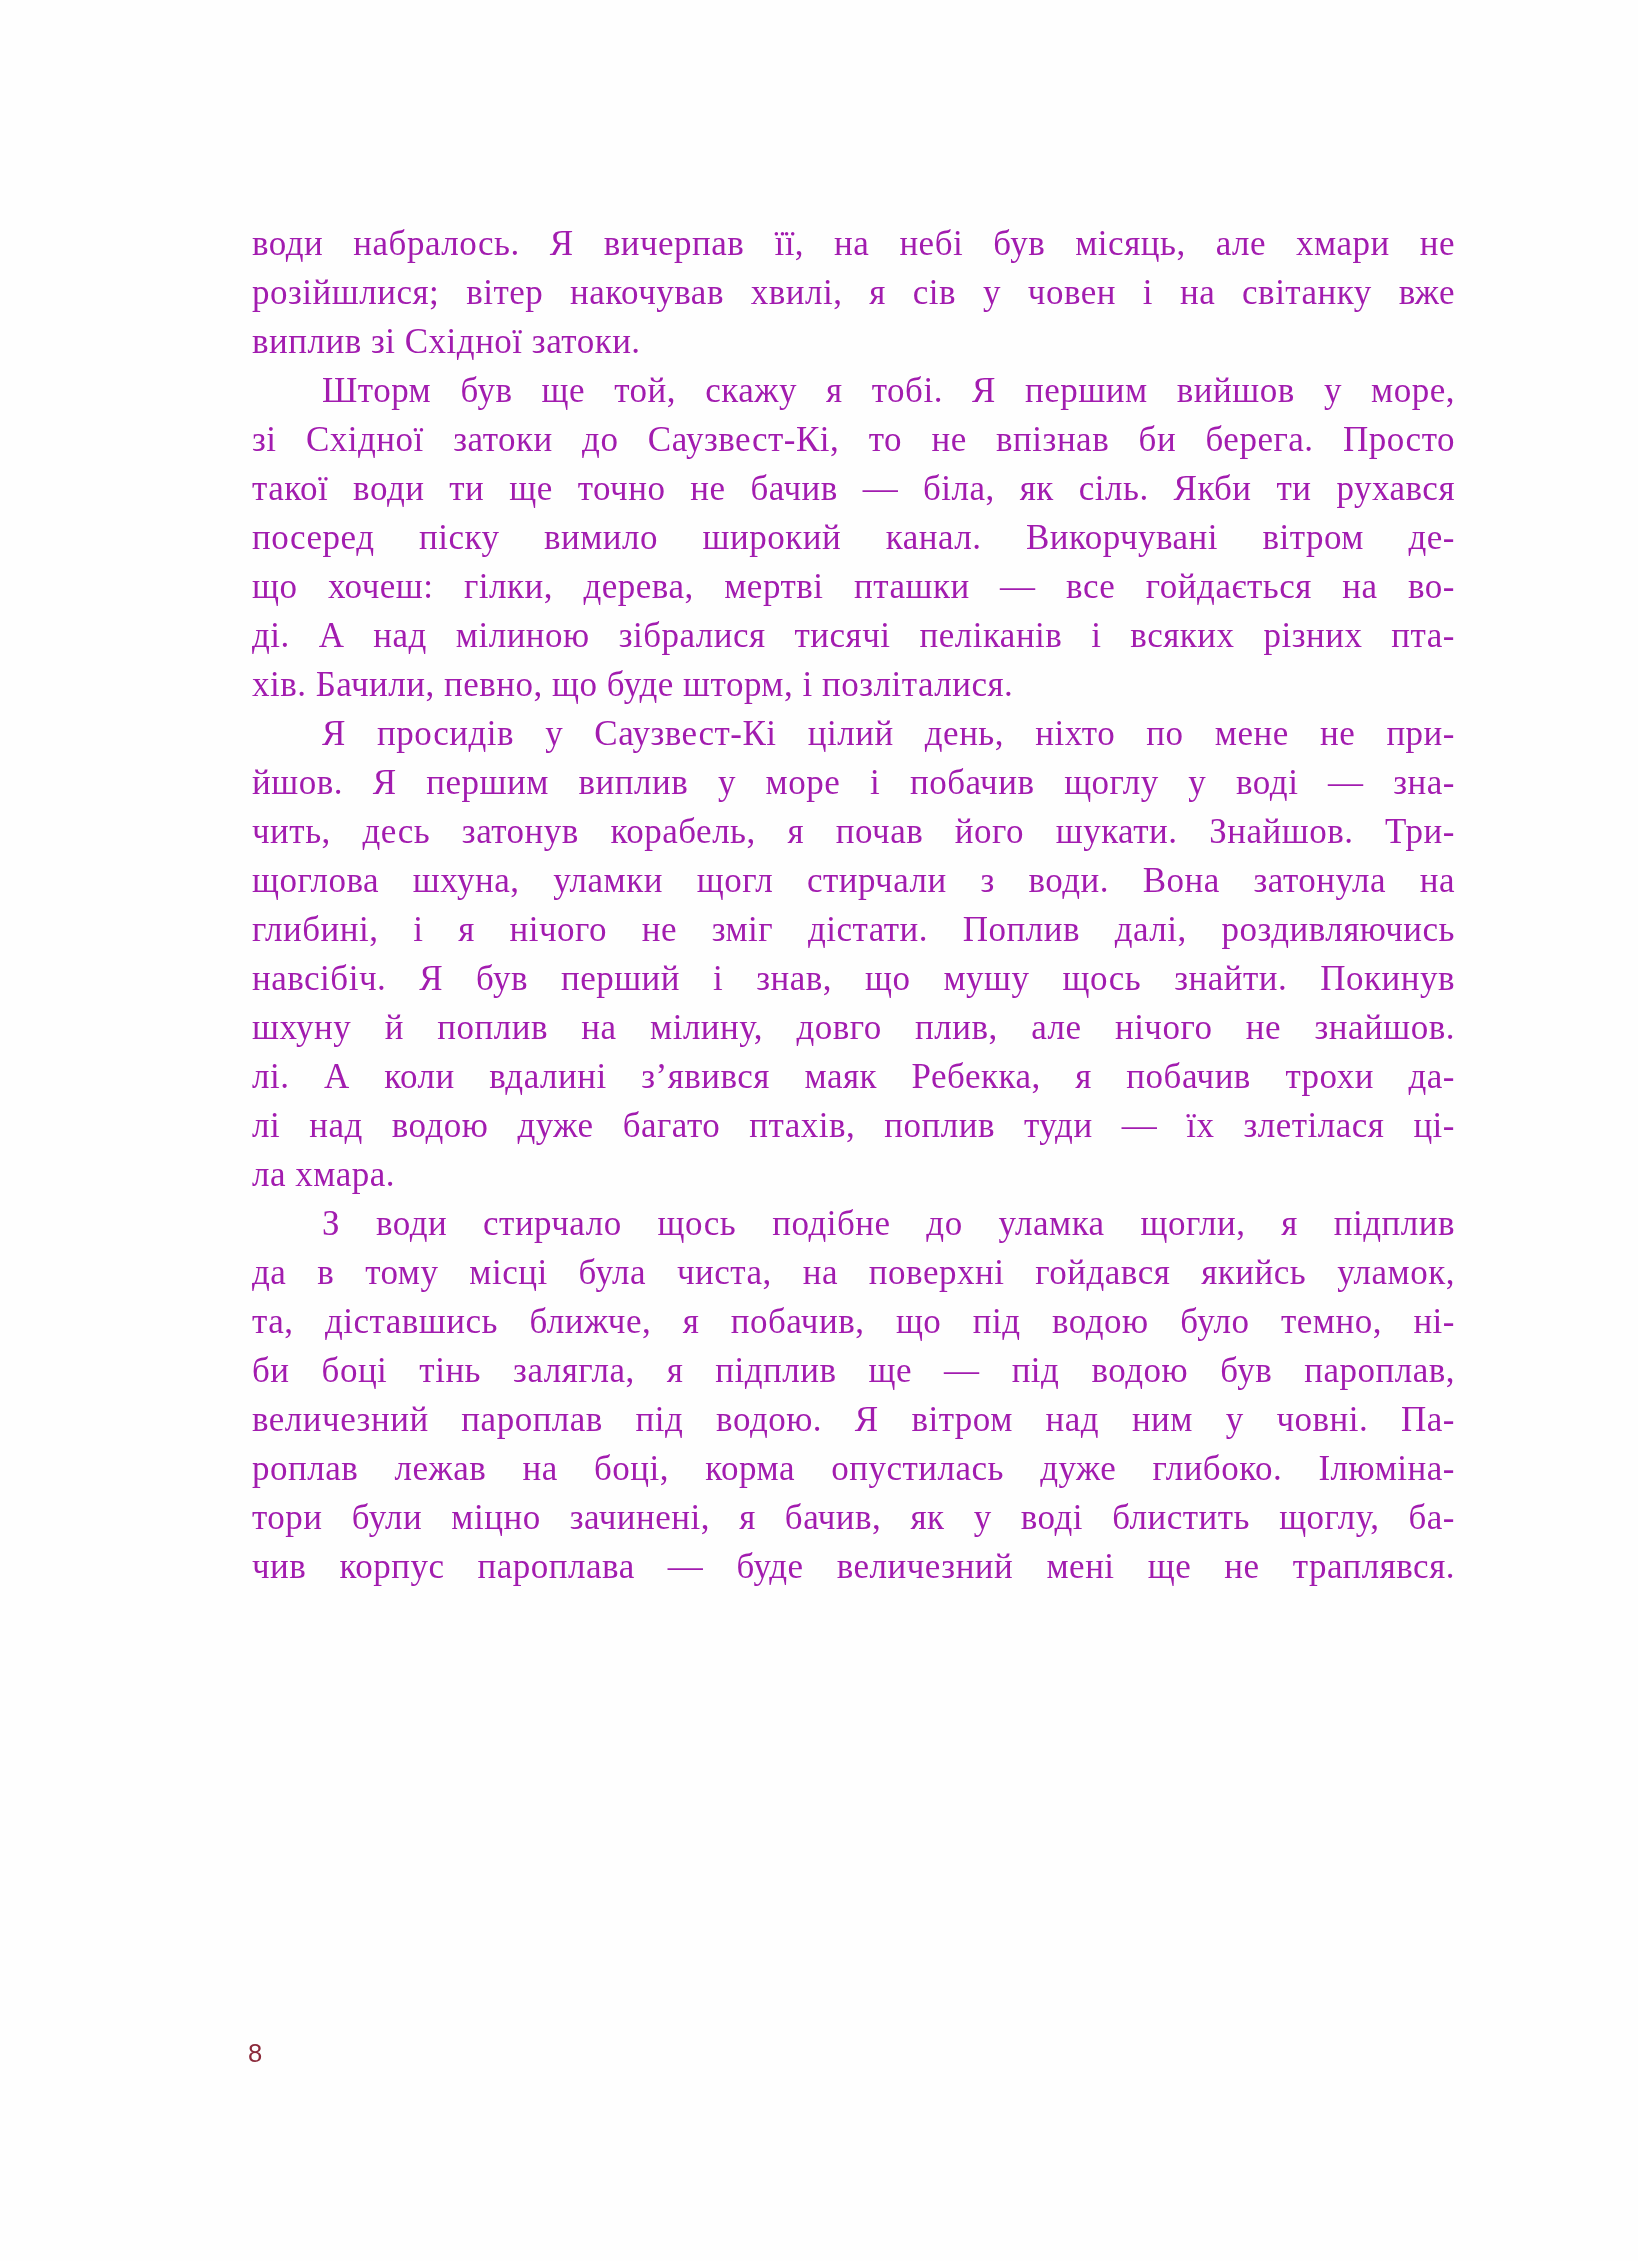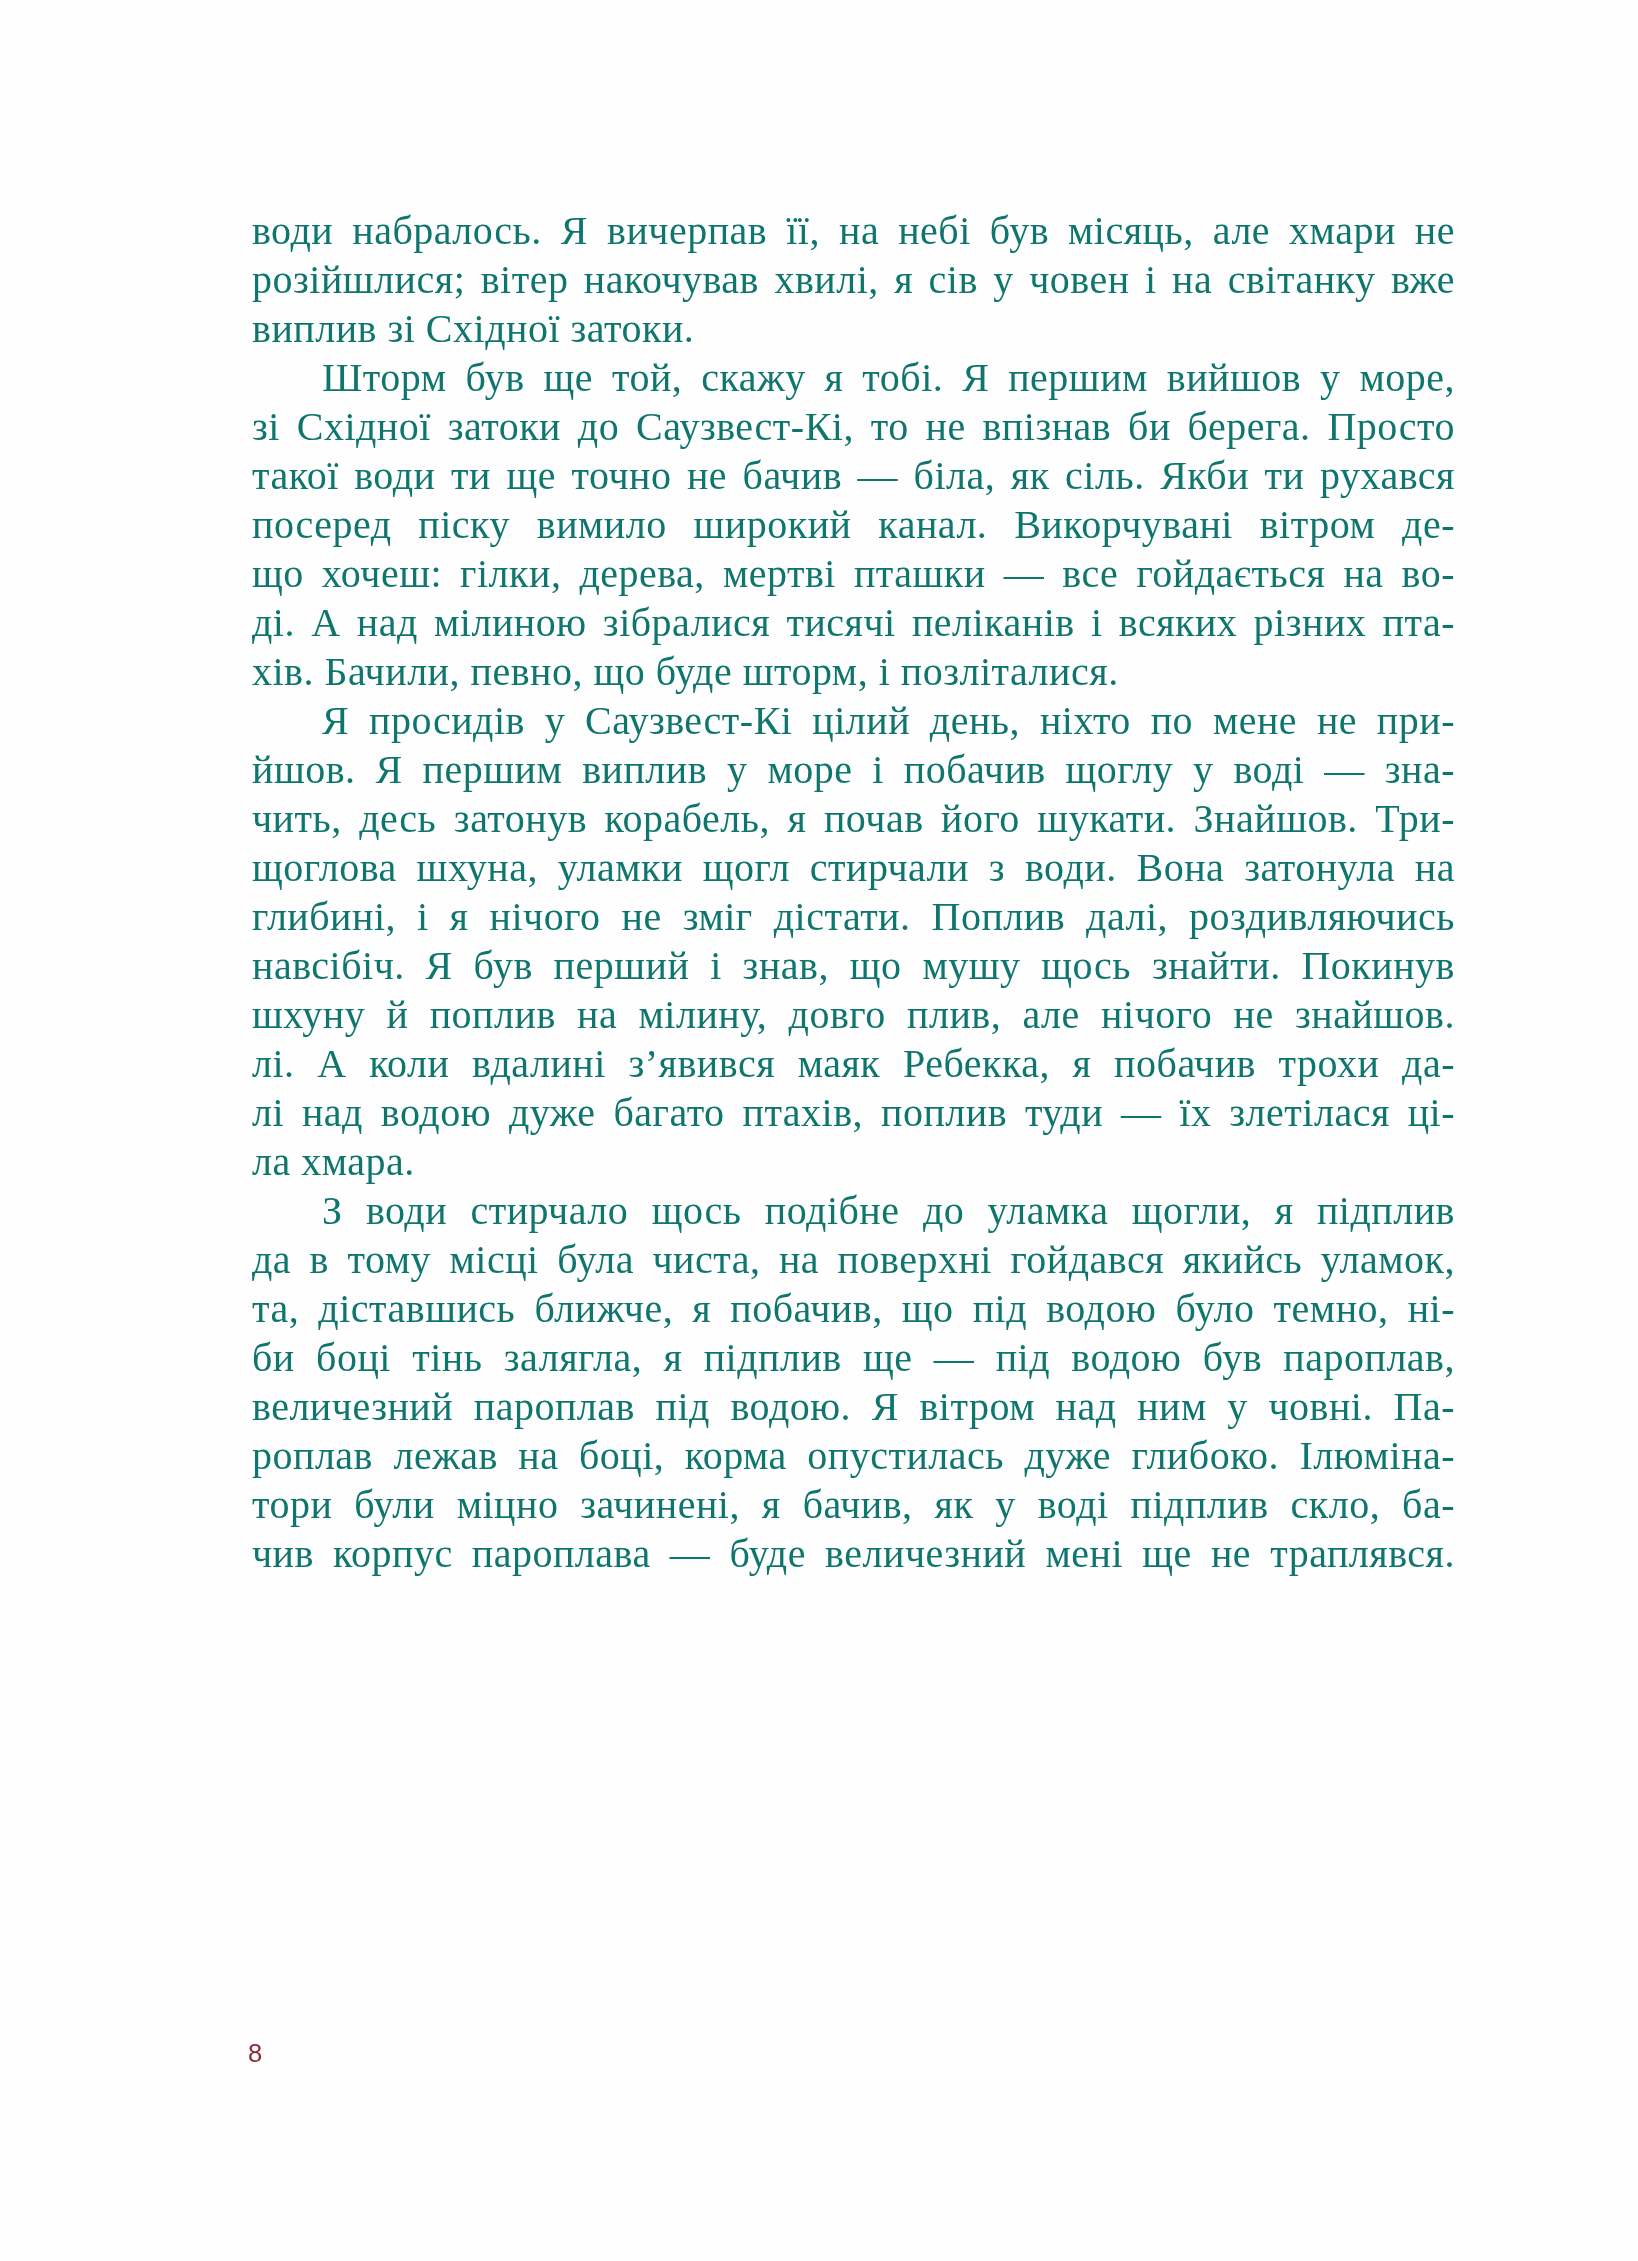--- a/index.html
+++ b/index.html
@@ -1,21 +1,21 @@
 <!DOCTYPE html>
 <html style="font-size:13.7px"><head>
 <meta charset="utf-8">
 <style>
   html, body { margin: 0; padding: 0; background: #ffffff; }
   body { width: 1638px; height: 2261px; position: relative; overflow: hidden; }
   .page { position: absolute; left: 0; top: 0; width: 1638px; height: 2261px; background: #fefefe; }
   .text-block {
-    position: absolute; left: 252px; top: 206px; width: 1203px;
+    position: absolute; left: 252px; top: 219px; width: 1203px;
     font-family: "Liberation Serif", "DejaVu Serif", serif;
-    font-size: 40px; line-height: 49px; color: #0f766e;
+    font-size: 35px; line-height: 49px; color: #a21caf;
     letter-spacing: 0.5px;
   }
   .line {
     display: block; height: 49px; white-space: nowrap;
     text-align: justify; text-align-last: justify;
   }
   .line.last { text-align-last: left; }
   .line.indent { padding-left: 70px; }
   .page-number {
     position: absolute; left: 248px; top: 2039px;
@@ -47,18 +47,18 @@
       <span class="line">шхуну й поплив на мілину, довго плив, але нічого не знайшов.</span>
       <span class="line">лі. А коли вдалині з’явився маяк Ребекка, я побачив трохи да-</span>
       <span class="line">лі над водою дуже багато птахів, поплив туди — їх злетілася ці-</span>
       <span class="line last">ла хмара.</span>
       <span class="line indent">З води стирчало щось подібне до уламка щогли, я підплив</span>
       <span class="line">да в тому місці була чиста, на поверхні гойдався якийсь уламок,</span>
       <span class="line">та, діставшись ближче, я побачив, що під водою було темно, ні-</span>
       <span class="line">би боці тінь залягла, я підплив ще — під водою був пароплав,</span>
       <span class="line">величезний пароплав під водою. Я вітром над ним у човні. Па-</span>
       <span class="line">роплав лежав на боці, корма опустилась дуже глибоко. Ілюміна-</span>
-      <span class="line">тори були міцно зачинені, я бачив, як у воді підплив скло, ба-</span>
+      <span class="line">тори були міцно зачинені, я бачив, як у воді блистить щоглу, ба-</span>
       <span class="line">чив корпус пароплава — буде величезний мені ще не траплявся.</span>
     </div>
   <div class="page-number">8</div>
 </div>
 
 
 </body></html>

